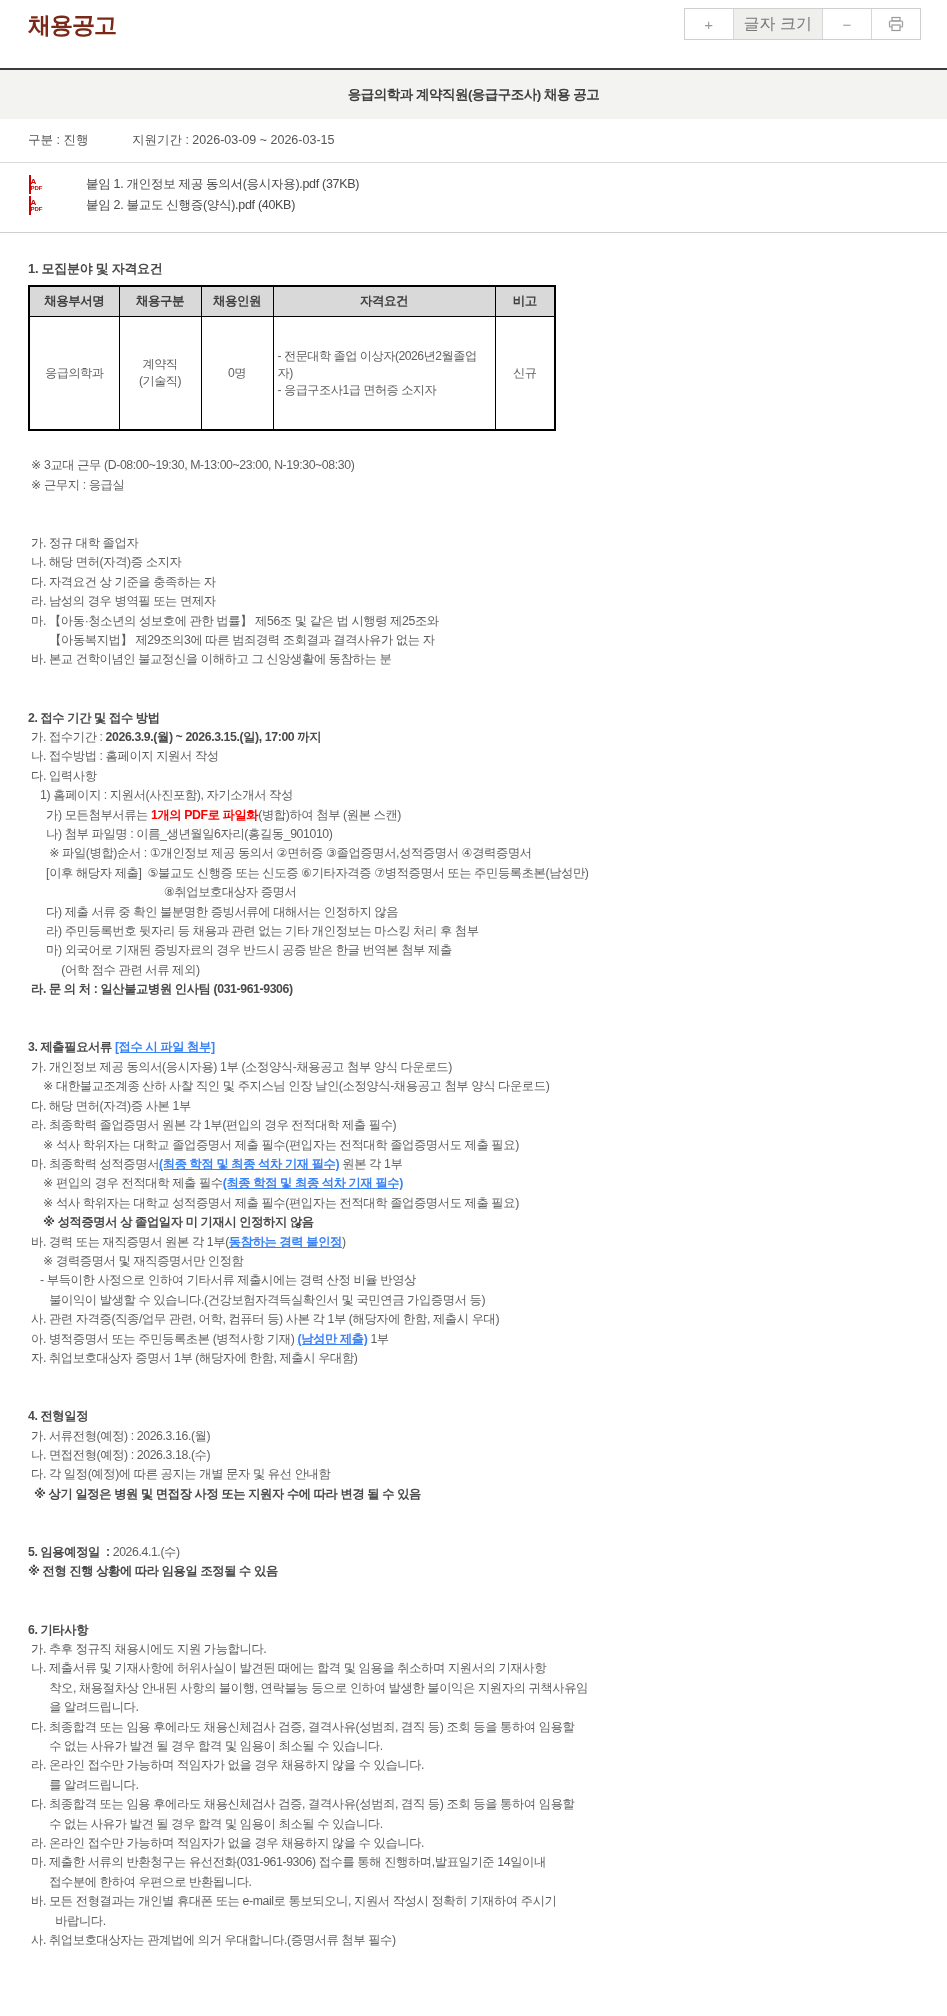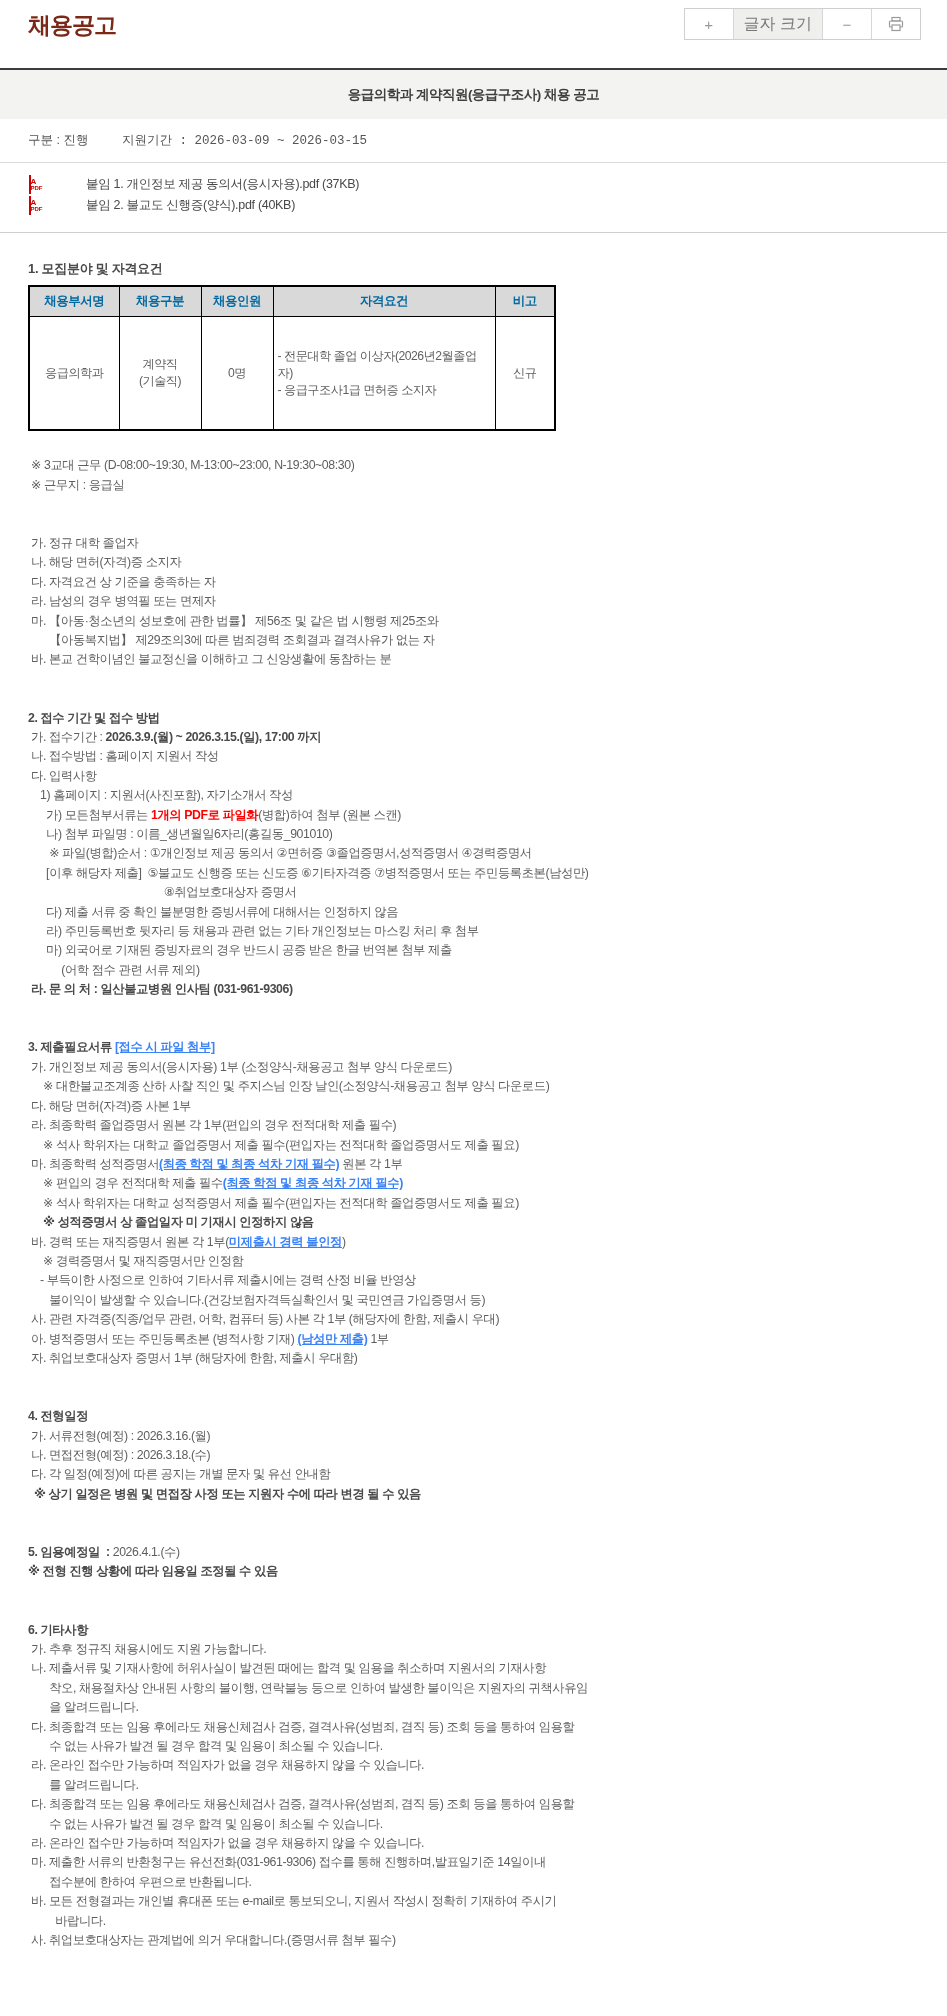--- a/index.html
+++ b/index.html
@@ -35,21 +35,21 @@
     border-top:2px solid #3c3c3c;background:#f3f3f1;
     text-align:center;padding:15px 10px;
   }
   .subject-bar .subject{font-size:13.5px;font-weight:bold;color:#3f3f3f;letter-spacing:-0.5px;}
 
   
   .info-row{
     padding:13px 28px;border-bottom:1px solid #d9d9d9;font-size:12.5px;color:#555;
   }
   .info-item{display:inline-block;}
-  .info-item + .info-item{margin-left:30px;font-family:Liberation Mono, monospace;}
+  .info-item + .info-item{margin-left:40px;}
 
   
   .attachments{padding:10px 28px 14px 28px;border-bottom:1px solid #cfcfcf;}
   .attach-row{display:flex;align-items:flex-start;margin:3px 0;cursor:pointer;gap:37px;}
   .pdf-icon{width:15px;margin-right:6px;flex:0 0 auto;text-align:center;}
   .pdf-page{
     width:12px;height:13px;border:1px solid #c00;margin:0 auto;position:relative;background:#fff;
   }
   .pdf-page::after{
     content:"A";position:absolute;left:1px;top:1px;font-size:8px;font-weight:bold;color:#c00;line-height:10px;
@@ -63,21 +63,21 @@
     font-size:13px;font-weight:bold;color:#4a4a4a;line-height:20px;margin-bottom:6px;
     letter-spacing:-0.3px;
   }
 
   
   table.recruit{
     border-collapse:collapse;border:2px solid #000;margin:0 0 4px 0;
     table-layout:fixed;width:492px;
   }
   table.recruit th{
-    background:#d9d9d9;border:1px solid #000;font-size:12.5px;font-weight:bold;color:#0369a1;
+    background:#d9d9d9;border:1px solid #000;font-size:12.5px;font-weight:bold;color:#404040;
     padding:6px 8px;letter-spacing:-0.5px;
   }
   table.recruit td{
     border:1px solid #000;font-size:12.2px;color:#5f5f5f;padding:6px 4px;
     height:100px;vertical-align:middle;letter-spacing:-0.5px;
   }
   td.c{text-align:center;white-space:pre-line;}
   td.l{text-align:left;white-space:pre-line;padding-left:8px;}
   .w1{width:90px}.w2{width:82px}.w3{width:72px}.w4{width:222px}.w5{width:60px}
 
@@ -209,21 +209,21 @@
         <div class="line"><span class="s-b">3. 제출필요서류 </span><span class="s-bu">[접수 시 파일 첨부]</span></div>
         <div class="line"><span> 가. 개인정보 제공 동의서(응시자용) 1부 (소정양식-채용공고 첨부 양식 다운로드)</span></div>
         <div class="line"><span>     ※ 대한불교조계종 산하 사찰 직인 및 주지스님 인장 날인(소정양식-채용공고 첨부 양식 다운로드)</span></div>
         <div class="line"><span> 다. 해당 면허(자격)증 사본 1부</span></div>
         <div class="line"><span> 라. 최종학력 졸업증명서 원본 각 1부(편입의 경우 전적대학 제출 필수)</span></div>
         <div class="line"><span>     ※ 석사 학위자는 대학교 졸업증명서 제출 필수(편입자는 전적대학 졸업증명서도 제출 필요)</span></div>
         <div class="line"><span> 마. 최종학력 성적증명서</span><span class="s-bu">(최종 학점 및 최종 석차 기재 필수)</span><span> 원본 각 1부</span></div>
         <div class="line"><span>     ※ 편입의 경우 전적대학 제출 필수</span><span class="s-bu">(최종 학점 및 최종 석차 기재 필수)</span></div>
         <div class="line"><span>     ※ 석사 학위자는 대학교 성적증명서 제출 필수(편입자는 전적대학 졸업증명서도 제출 필요)</span></div>
         <div class="line"><span class="s-b">     ※ 성적증명서 상 졸업일자 미 기재시 인정하지 않음</span></div>
-        <div class="line"><span> 바. 경력 또는 재직증명서 원본 각 1부(</span><span class="s-bu">미제출시 경력 불인정</span><span>)</span></div>
+        <div class="line"><span> 바. 경력 또는 재직증명서 원본 각 1부(</span><span class="s-bu">동참하는 경력 불인정</span><span>)</span></div>
         <div class="line"><span>     ※ 경력증명서 및 재직증명서만 인정함</span></div>
         <div class="line"><span>    - 부득이한 사정으로 인하여 기타서류 제출시에는 경력 산정 비율 반영상</span></div>
         <div class="line"><span>       불이익이 발생할 수 있습니다.(건강보험자격득실확인서 및 국민연금 가입증명서 등)</span></div>
         <div class="line"><span> 사. 관련 자격증(직종/업무 관련, 어학, 컴퓨터 등) 사본 각 1부 (해당자에 한함, 제출시 우대)</span></div>
         <div class="line"><span> 아. 병적증명서 또는 주민등록초본 (병적사항 기재) </span><span class="s-bu">(남성만 제출)</span><span> 1부</span></div>
         <div class="line"><span> 자. 취업보호대상자 증명서 1부 (해당자에 한함, 제출시 우대함)</span></div>
         <div class="line"></div>
         <div class="line"></div>
         <div class="line"><span class="s-b">4. 전형일정</span></div>
         <div class="line"><span> 가. 서류전형(예정) : 2026.3.16.(월)</span></div>

